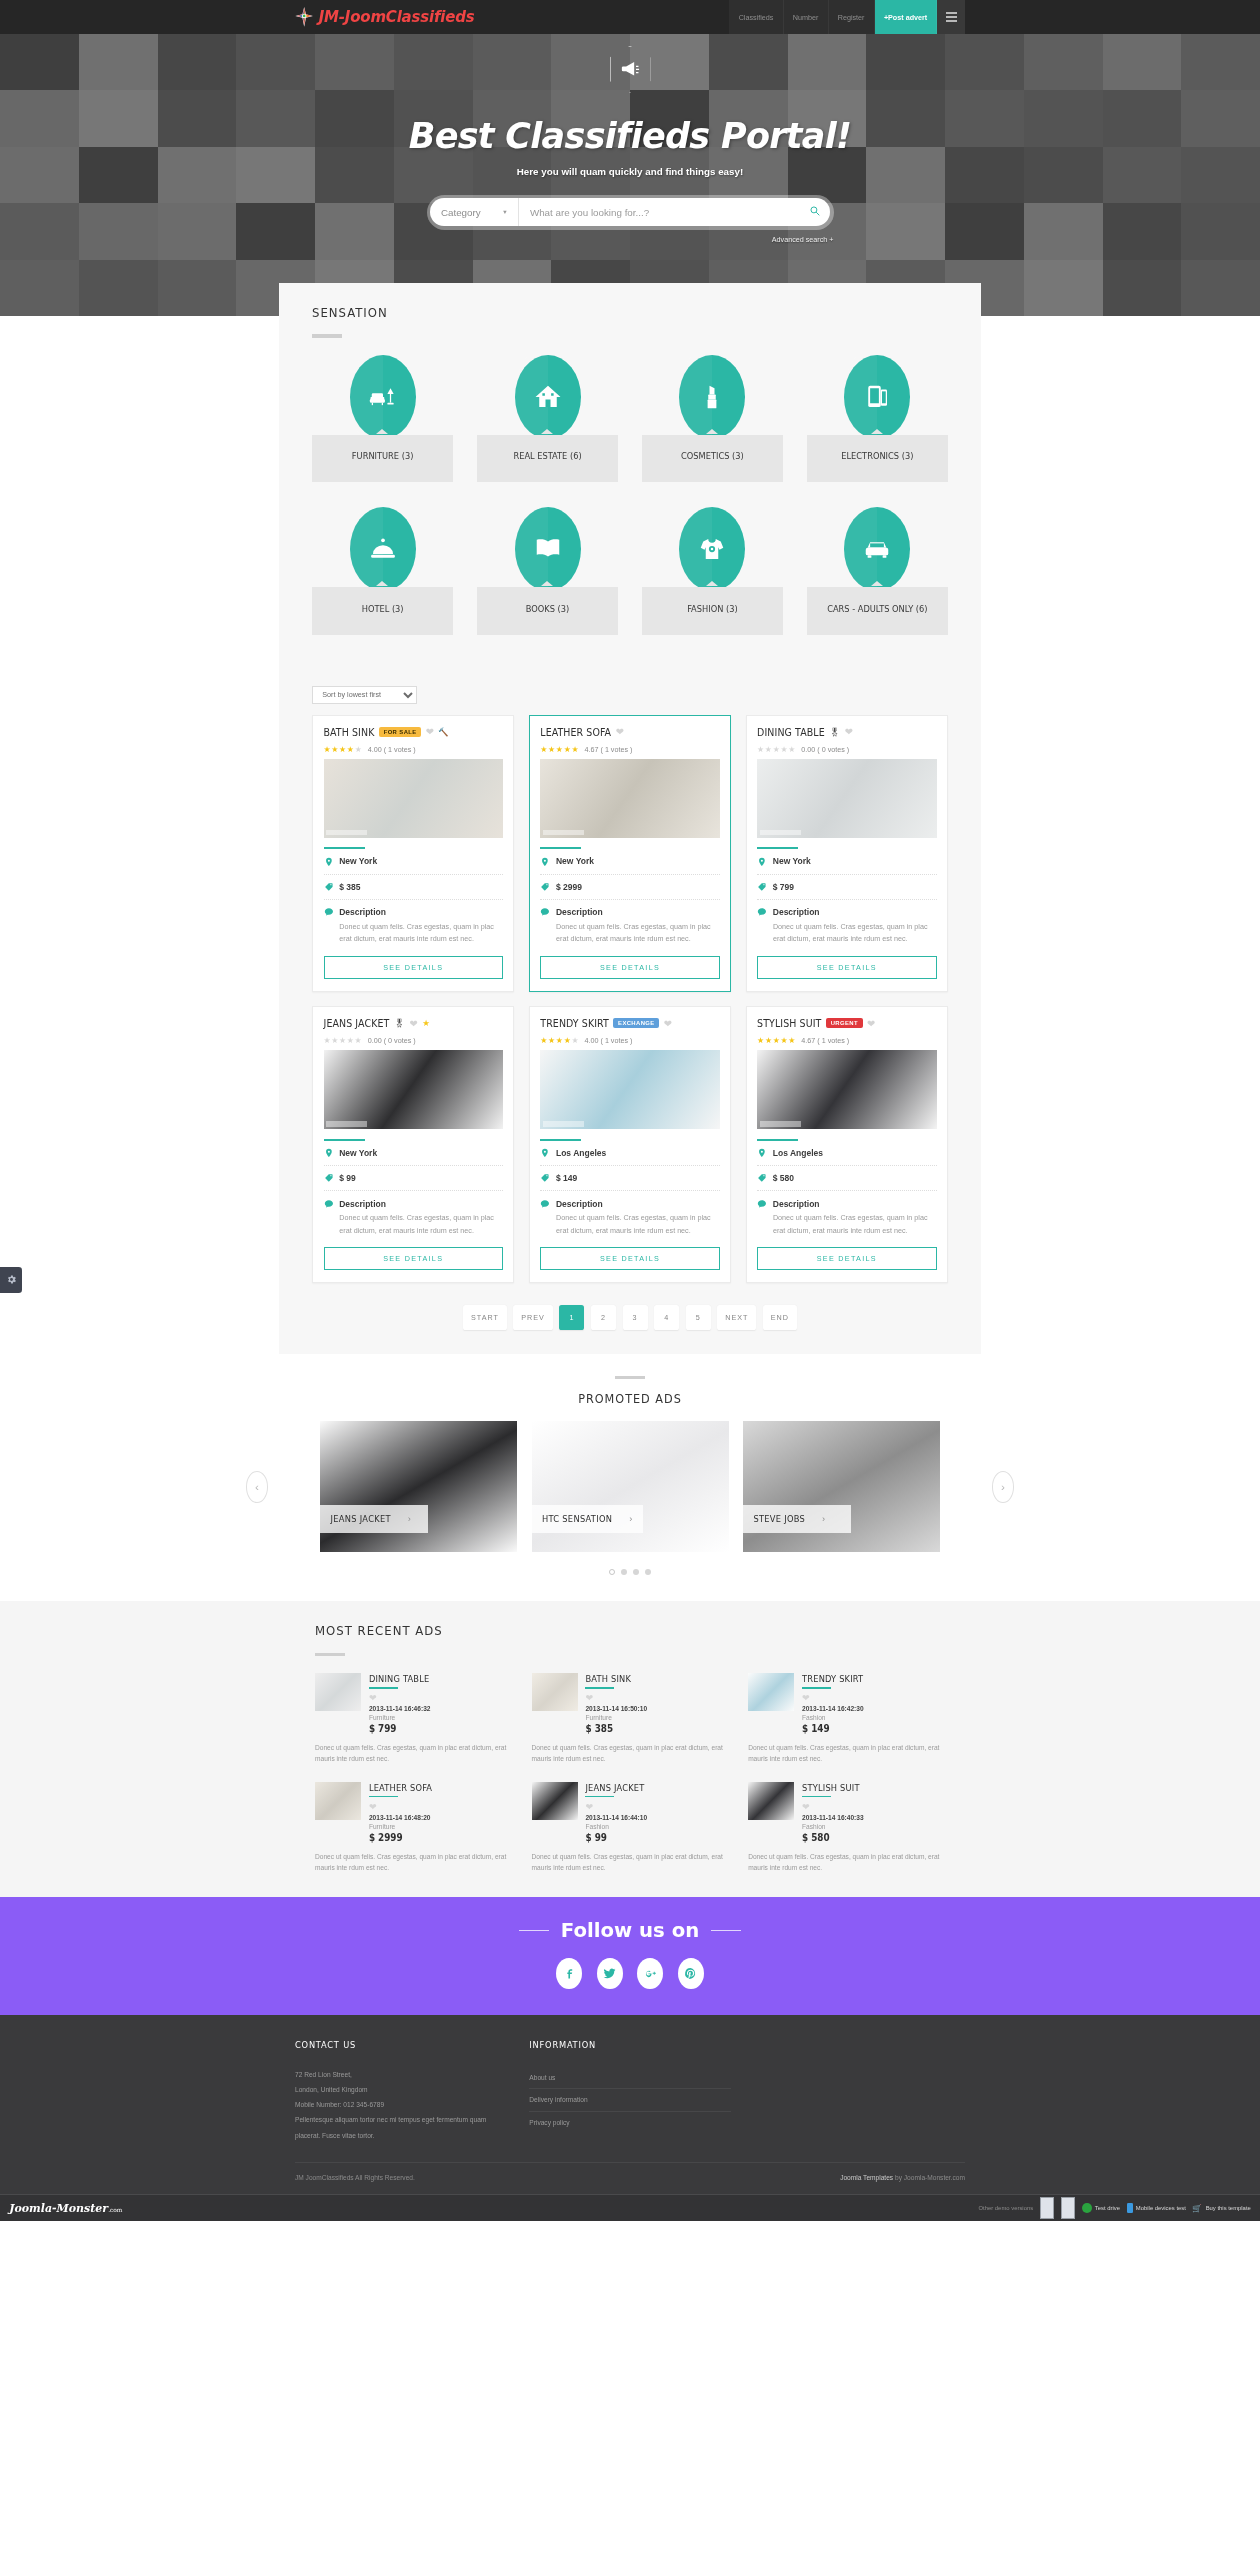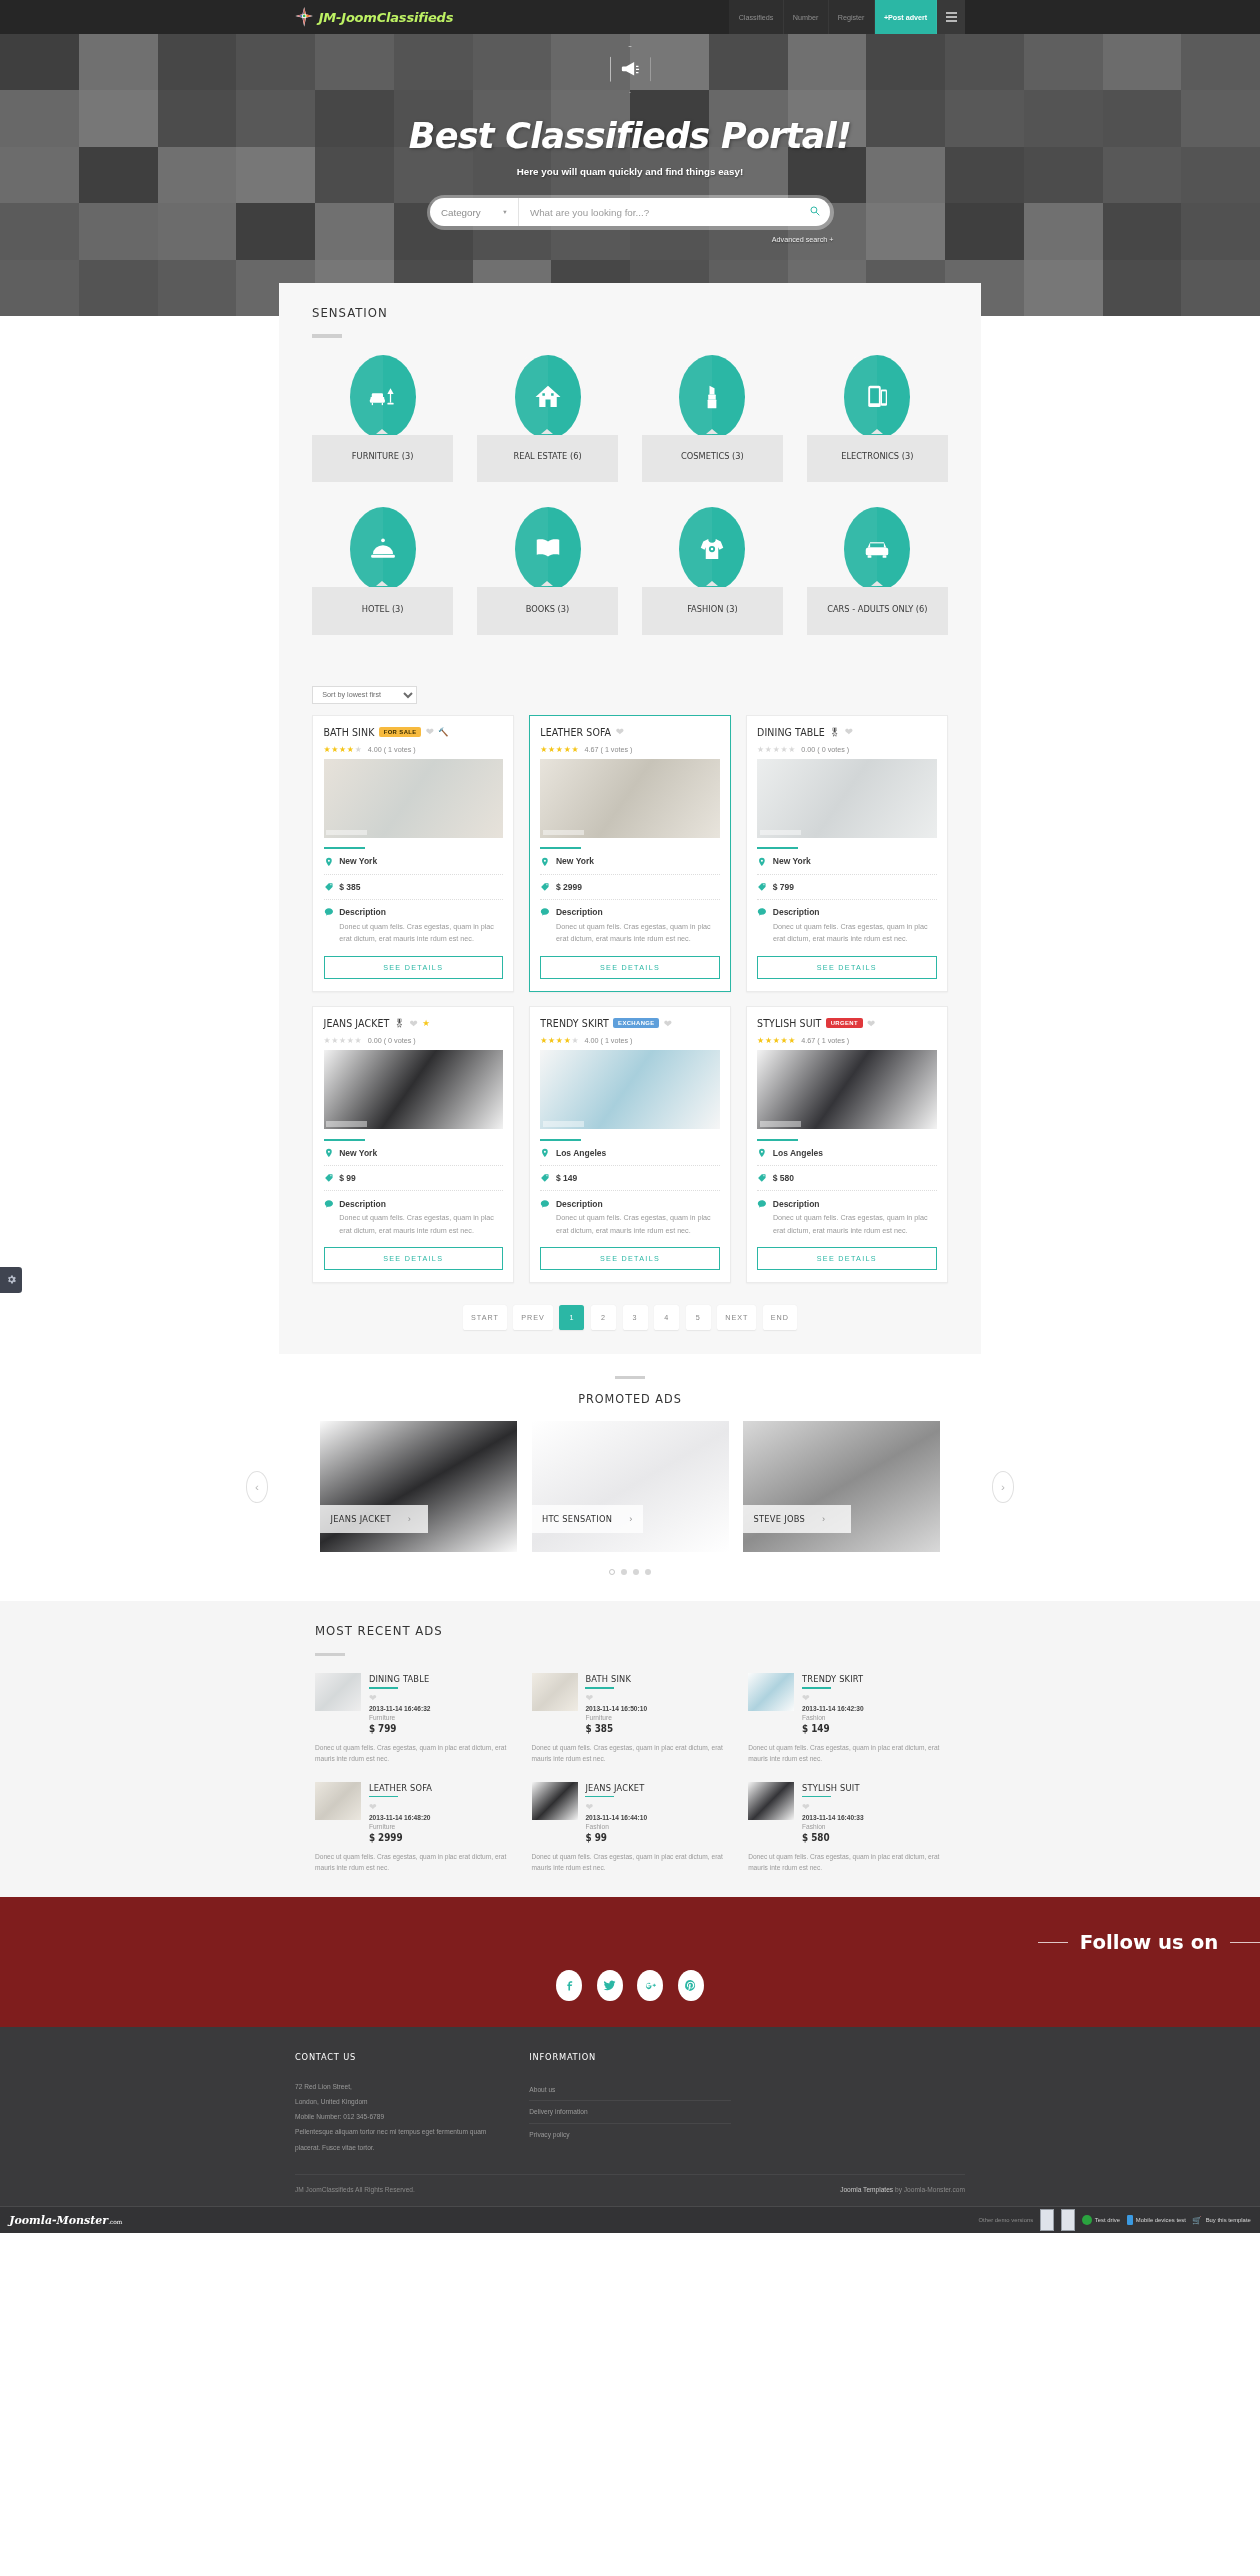--- a/index.html
+++ b/index.html
@@ -25,25 +25,25 @@
     width: 670px;
     margin: 0 auto;
     height: 34px;
     display: flex;
     align-items: center;
     position: relative;
   }
   .brand { display: flex; align-items: center; gap: 5.3px; }
   .brand-star { width: 18.4px; height: 19.7px; position: relative; }
   .brand-name {
-    color: #bef264;
+    color: #ef4444;
     font-family: "DejaVu Sans", sans-serif;
     font-style: italic;
     font-weight: bold;
-    font-size: 13px;
+    font-size: 15px;
     letter-spacing: -0.2px;
   }
   .topnav { display: flex; align-items: center; margin-left: auto; height: 34px; }
   .topnav a {
     color: #8e8e8e;
     text-decoration: none;
     font-size: 7.2px;
     padding: 0 9.2px;
     height: 34px;
     display: flex;
@@ -279,21 +279,21 @@
   .rheart { color: #d6d6d6; font-size: 9.2px; margin-top: 3.9px; display: block; }
   .rdate { font-size: 6.6px; color: #444; font-weight: bold; margin-top: 2px; }
   .rcat { font-size: 6.6px; color: #9a9a9a; margin-top: 1.3px; }
   .rprice {
     font-family: "DejaVu Sans Condensed", "Liberation Sans", sans-serif;
     font-size: 9.8px; color: #2f2f2f; font-weight: bold; margin-top: 2px;
   }
   .rdesc { grid-column: 1 / -1; font-size: 6.6px; color: #9a9a9a; line-height: 1.65; margin-top: 1.3px; }
 
   
-  .follow { background: #7f1d1d; padding: 34px 0 26px; text-align: right; }
+  .follow { background: #8b5cf6; padding: 22px 0 26px; text-align: center; }
   .follow-h {
     color: #fff; font-family: "DejaVu Sans", sans-serif; font-weight: bold;
     font-size: 19.7px; display: inline-flex; align-items: center; gap: 11.8px;
   }
   .follow-h::before, .follow-h::after {
     content: ""; width: 30px; height: 1.3px; background: rgba(255,255,255,0.75); display: block;
   }
   .socials { display: flex; justify-content: center; gap: 14.4px; margin-top: 15.8px; }
   .soc {
     width: 26px; height: 31.5px; background: #fff; border-radius: 50%;

